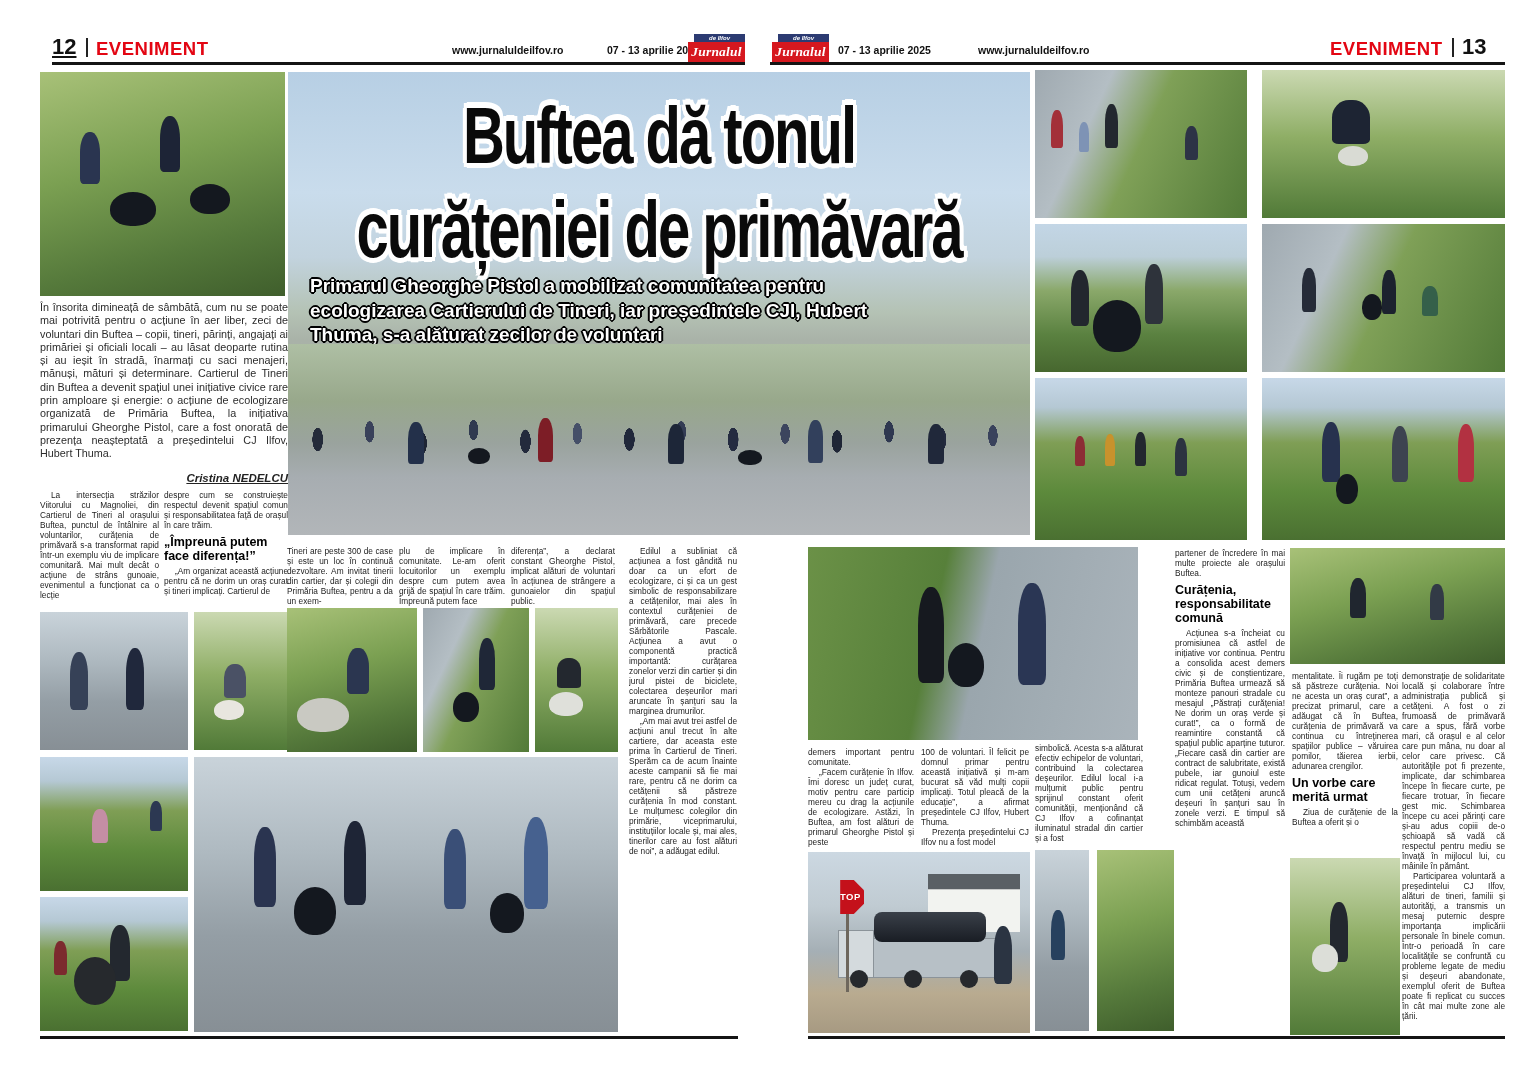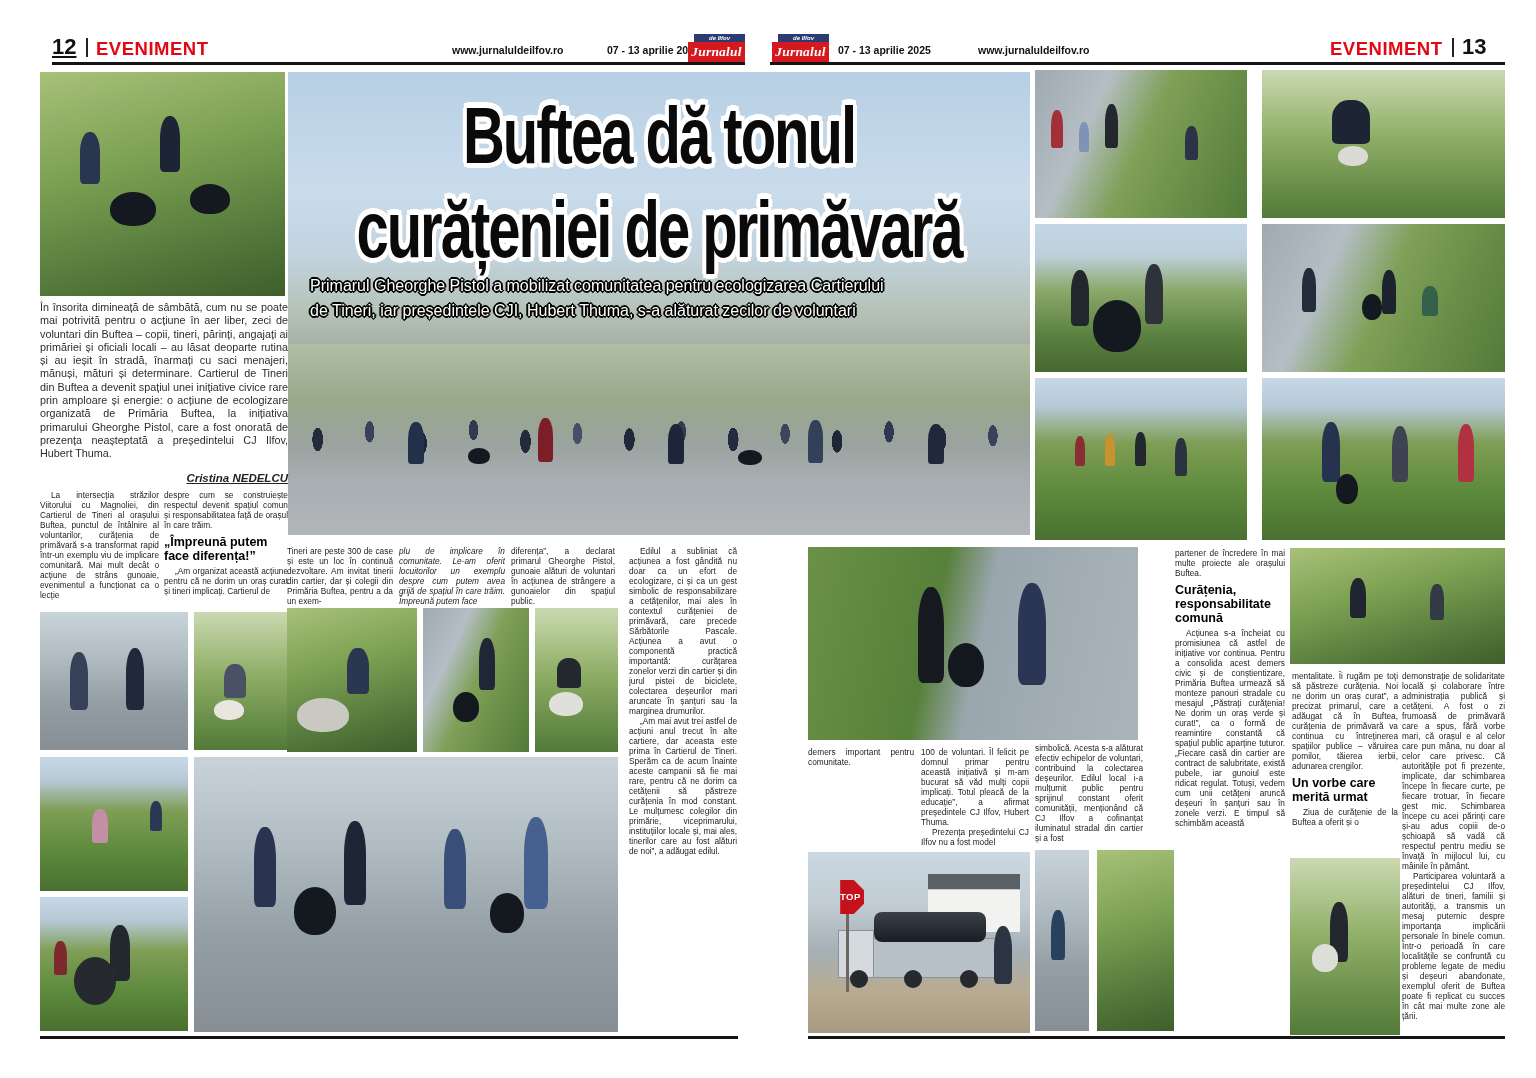--- a/index.html
+++ b/index.html
@@ -28,21 +28,21 @@
   .g-path{background:linear-gradient(115deg,#9fa9b0 0%,#b4bec4 28%,#7fa057 50%,#527a38 100%);}
   .g-stop{background:linear-gradient(180deg,#ccd8e2 0%,#c0cbd2 30%,#a5afb5 55%,#b9ab90 78%,#a79a82 100%);}
   .person{position:absolute;border-radius:45% 45% 18% 18% / 40% 40% 10% 10%;}
   .bag{position:absolute;border-radius:50% 50% 45% 45%;background:#14181f;}
   
   #hero{background:linear-gradient(180deg,#b7cfe4 0%,#c9dcec 26%,#c2d3de 40%,#b4c2b4 52%,#a9b2a8 58%,#adb3b2 100%);}
   .hl{position:absolute;left:0;width:100%;text-align:center;font-weight:700;color:#0a0a0a;
       font-size:58px;letter-spacing:-2px;white-space:nowrap;transform:scaleY(1.38);transform-origin:center top;
       text-shadow:-4px 0 0 #fff,4px 0 0 #fff,0 -4px 0 #fff,0 4px 0 #fff,
                   -3px -3px 0 #fff,3px -3px 0 #fff,-3px 3px 0 #fff,3px 3px 0 #fff;}
-  .subhl{position:absolute;font-weight:400;font-size:16px;line-height:24.5px;color:#fff;text-align:left;
+  .subhl{position:absolute;font-weight:700;font-size:19px;line-height:24.5px;color:#fff;text-align:left;
          text-shadow:-2px 0 0 #000,2px 0 0 #000,0 -2px 0 #000,0 2px 0 #000,
                      -1px -1px 0 #000,1px -1px 0 #000,-1px 1px 0 #000,1px 1px 0 #000;}
   .crowd{position:absolute;
     background-image:
       radial-gradient(9px 20px at 4% 50%,#242b3a 58%,transparent 60%),
       radial-gradient(8px 18px at 11% 46%,#39415a 58%,transparent 60%),
       radial-gradient(9px 19px at 18% 52%,#1e2534 58%,transparent 60%),
       radial-gradient(8px 17px at 25% 45%,#303a50 58%,transparent 60%),
       radial-gradient(9px 20px at 32% 51%,#232a3c 58%,transparent 60%),
       radial-gradient(8px 18px at 39% 47%,#454f68 58%,transparent 60%),
@@ -159,25 +159,25 @@
     <span class="person" style="left:150px;top:64px;width:22px;height:84px;background:#1e2536;"></span>
     <span class="person" style="left:250px;top:72px;width:22px;height:80px;background:#3a4f77;"></span>
     <span class="person" style="left:330px;top:60px;width:24px;height:92px;background:#46618f;"></span>
     <span class="bag" style="left:100px;top:130px;width:42px;height:48px;"></span>
     <span class="bag" style="left:296px;top:136px;width:34px;height:40px;"></span>
   </div>
 
   <div class="bodycol" style="left:287px;top:546px;width:106px;height:60px;">
     <p>Tineri are peste 300 de case și este un loc în continuă dezvoltare. Am invitat tinerii din cartier, dar și colegii din Primăria Buftea, pentru a da un exem-</p>
   </div>
-  <div class="bodycol" style="left:399px;top:546px;width:106px;height:60px;font-style:italic;">
+  <div class="bodycol" style="left:399px;top:546px;width:106px;height:60px;">
     <p>plu de implicare în comunitate. Le-am oferit locuitorilor un exemplu despre cum putem avea grijă de spațiul în care trăim. Împreună putem face</p>
   </div>
   <div class="bodycol" style="left:511px;top:546px;width:104px;height:60px;">
-    <p>diferența”, a declarat primarul Gheorghe Pistol, gunoaie alături de voluntari în acțiunea de strângere a gunoaielor din spațiul public.</p>
+    <p>diferența”, a declarat constant Gheorghe Pistol, implicat alături de voluntari în acțiunea de strângere a gunoaielor din spațiul public.</p>
   </div>
 
   <div class="photo g-grass" style="left:287px;top:608px;width:130px;height:144px;">
     <span class="person" style="left:60px;top:40px;width:22px;height:46px;background:#2b3document;background:#2b3650;"></span>
     <span class="bag" style="left:10px;top:90px;width:52px;height:34px;background:#c9c9c2;"></span>
   </div>
   <div class="photo g-path" style="left:423px;top:608px;width:106px;height:144px;">
     <span class="person" style="left:56px;top:30px;width:16px;height:52px;background:#1f2737;"></span>
     <span class="bag" style="left:30px;top:84px;width:26px;height:30px;"></span>
   </div>
@@ -226,20 +226,21 @@
   </div>
 
   <div class="photo g-roadgreen" style="left:808px;top:547px;width:330px;height:193px;">
     <span class="person" style="left:110px;top:40px;width:26px;height:96px;background:#16191f;"></span>
     <span class="person" style="left:210px;top:36px;width:28px;height:102px;background:#2a3654;"></span>
     <span class="bag" style="left:140px;top:96px;width:36px;height:44px;"></span>
   </div>
 
   <div class="bodycol" style="left:808px;top:747px;width:106px;height:100px;">
     <p>demers important pentru comunitate.</p>
+    <p class="ind">„Facem curățenie în Ilfov. Îmi doresc un județ curat, motiv pentru care particip mereu cu drag la acțiunile de ecologizare. Astăzi, în Buftea, am fost alături de primarul Gheorghe Pistol și peste</p>
   </div>
   <div class="bodycol" style="left:921px;top:747px;width:108px;height:100px;">
     <p>100 de voluntari. Îl felicit pe domnul primar pentru această inițiativă și m-am bucurat să văd mulți copii implicați. Totul pleacă de la educație”, a afirmat președintele CJ Ilfov, Hubert Thuma.</p>
     <p class="ind">Prezența președintelui CJ Ilfov nu a fost model</p>
   </div>
   <div class="bodycol" style="left:1035px;top:743px;width:108px;height:104px;">
     <p>simbolică. Acesta s-a alăturat efectiv echipelor de voluntari, contribuind la colectarea deșeurilor. Edilul local i-a mulțumit public pentru sprijinul constant oferit comunității, menționând că CJ Ilfov a cofinanțat iluminatul stradal din cartier și a fost</p>
   </div>
 
   <div class="photo g-stop" style="left:808px;top:852px;width:222px;height:181px;">
@@ -264,21 +265,21 @@
     <div class="colhead">Curățenia, responsabilitate comună</div>
     <p class="ind">Acțiunea s-a încheiat cu promisiunea că astfel de inițiative vor continua. Pentru a consolida acest demers civic și de conștientizare, Primăria Buftea urmează să monteze panouri stradale cu mesajul „Păstrați curățenia! Ne dorim un oraș verde și curat!”, ca o formă de reamintire constantă că spațiul public aparține tuturor. „Fiecare casă din cartier are contract de salubritate, există pubele, iar gunoiul este ridicat regulat. Totuși, vedem cum unii cetățeni aruncă deșeuri în șanțuri sau în zonele verzi. E timpul să schimbăm această</p>
   </div>
 
   <div class="photo g-grass" style="left:1290px;top:548px;width:215px;height:116px;">
     <span class="person" style="left:60px;top:30px;width:16px;height:40px;background:#20262f;"></span>
     <span class="person" style="left:140px;top:36px;width:14px;height:36px;background:#323a46;"></span>
   </div>
 
   <div class="bodycol" style="left:1292px;top:671px;width:106px;height:180px;">
-    <p>mentalitate. Îi rugăm pe toți să păstreze curățenia. Noi ne dorim un oraș curat”, a precizat primarul, care a adăugat că în Buftea, curățenia de primăvară va continua cu întreținerea spațiilor publice – văruirea pomilor, tăierea ierbii, adunarea crengilor.</p>
+    <p>mentalitate. Îi rugăm pe toți să păstreze curățenia. Noi ne acesta un oraș curat”, a precizat primarul, care a adăugat că în Buftea, curățenia de primăvară va continua cu întreținerea spațiilor publice – văruirea pomilor, tăierea ierbii, adunarea crengilor.</p>
     <div class="colhead">Un vorbe care merită urmat</div>
     <p class="ind">Ziua de curățenie de la Buftea a oferit și o</p>
   </div>
   <div class="photo g-grass2" style="left:1290px;top:858px;width:110px;height:177px;">
     <span class="person" style="left:40px;top:44px;width:18px;height:60px;background:#23282f;"></span>
     <span class="bag" style="left:22px;top:86px;width:26px;height:28px;background:#dcded8;"></span>
   </div>
   <div class="bodycol" style="left:1402px;top:671px;width:103px;height:362px;">
     <p>demonstrație de solidaritate locală și colaborare între administrația publică și cetățeni. A fost o zi frumoasă de primăvară care a spus, fără vorbe mari, că orașul e al celor care pun mâna, nu doar al celor care privesc. Că autoritățile pot fi prezente, implicate, dar schimbarea începe în fiecare curte, pe fiecare trotuar, în fiecare gest mic. Schimbarea începe cu acei părinți care și-au adus copiii de-o șchioapă să vadă că respectul pentru mediu se învață în mijlocul lui, cu mâinile în pământ.</p>
     <p class="ind">Participarea voluntară a președintelui CJ Ilfov, alături de tineri, familii și autorități, a transmis un mesaj puternic despre importanța implicării personale în binele comun. Într-o perioadă în care localitățile se confruntă cu probleme legate de mediu și deșeuri abandonate, exemplul oferit de Buftea poate fi replicat cu succes în cât mai multe zone ale țării.</p>

